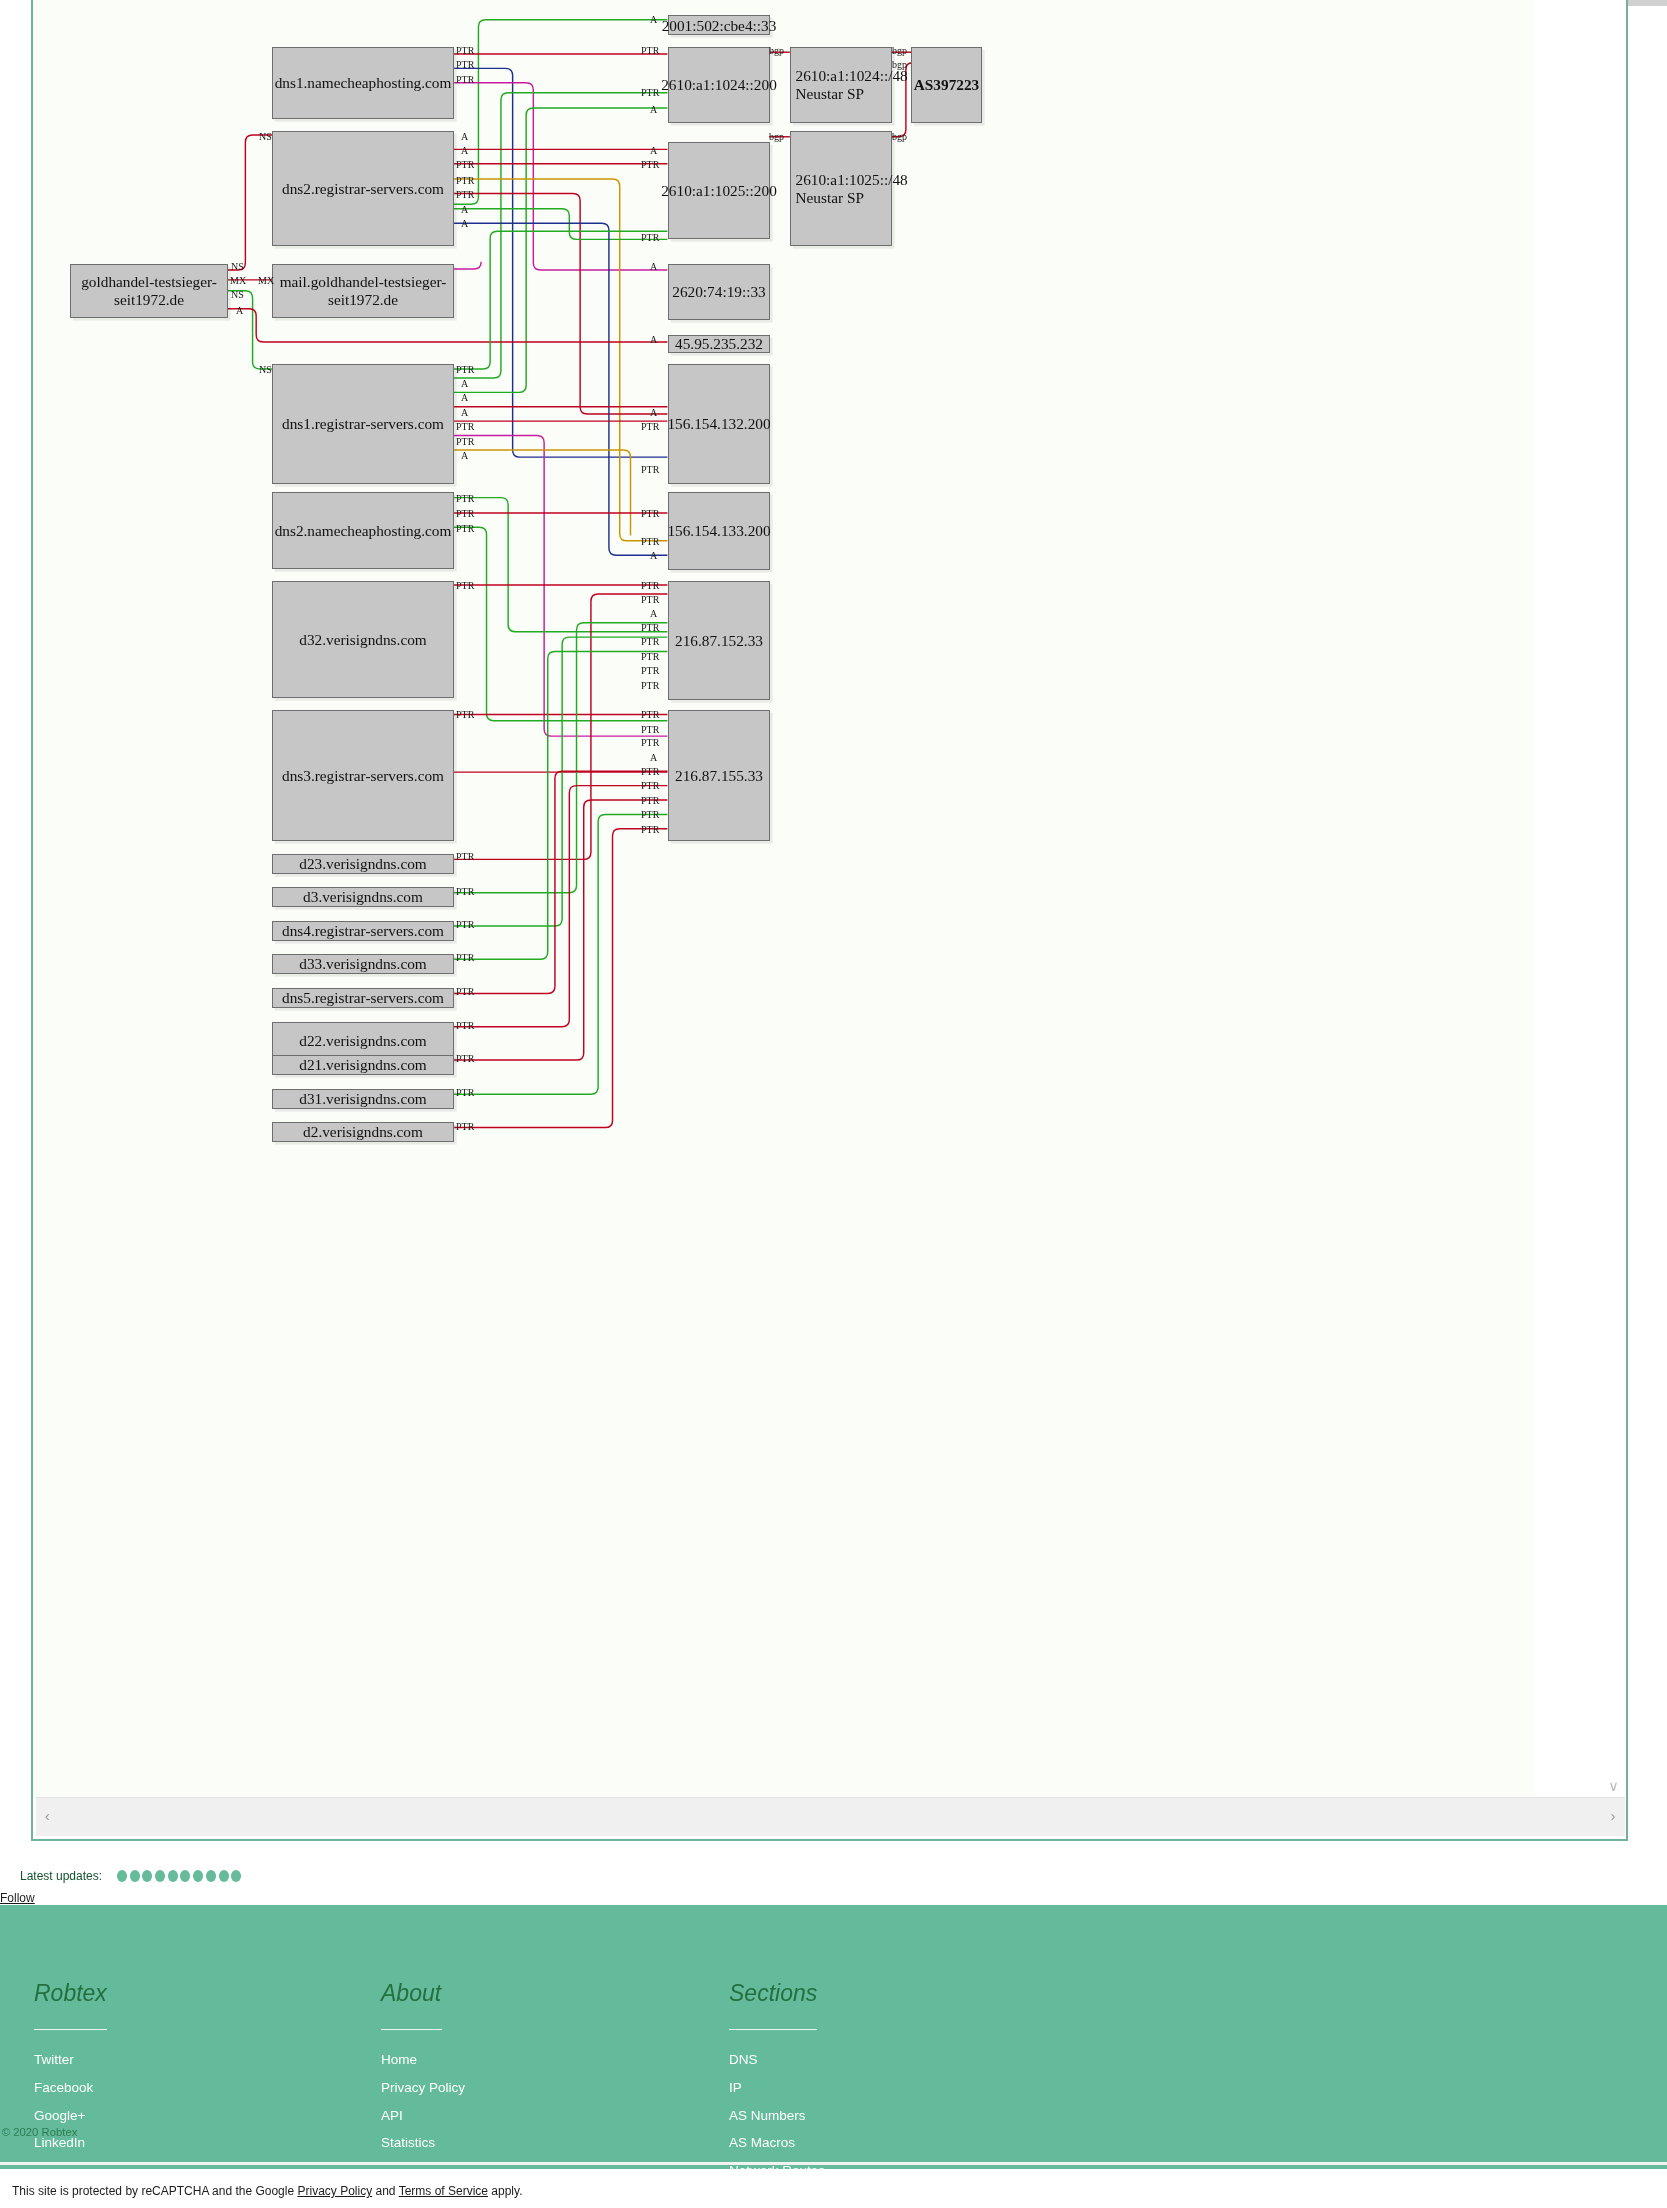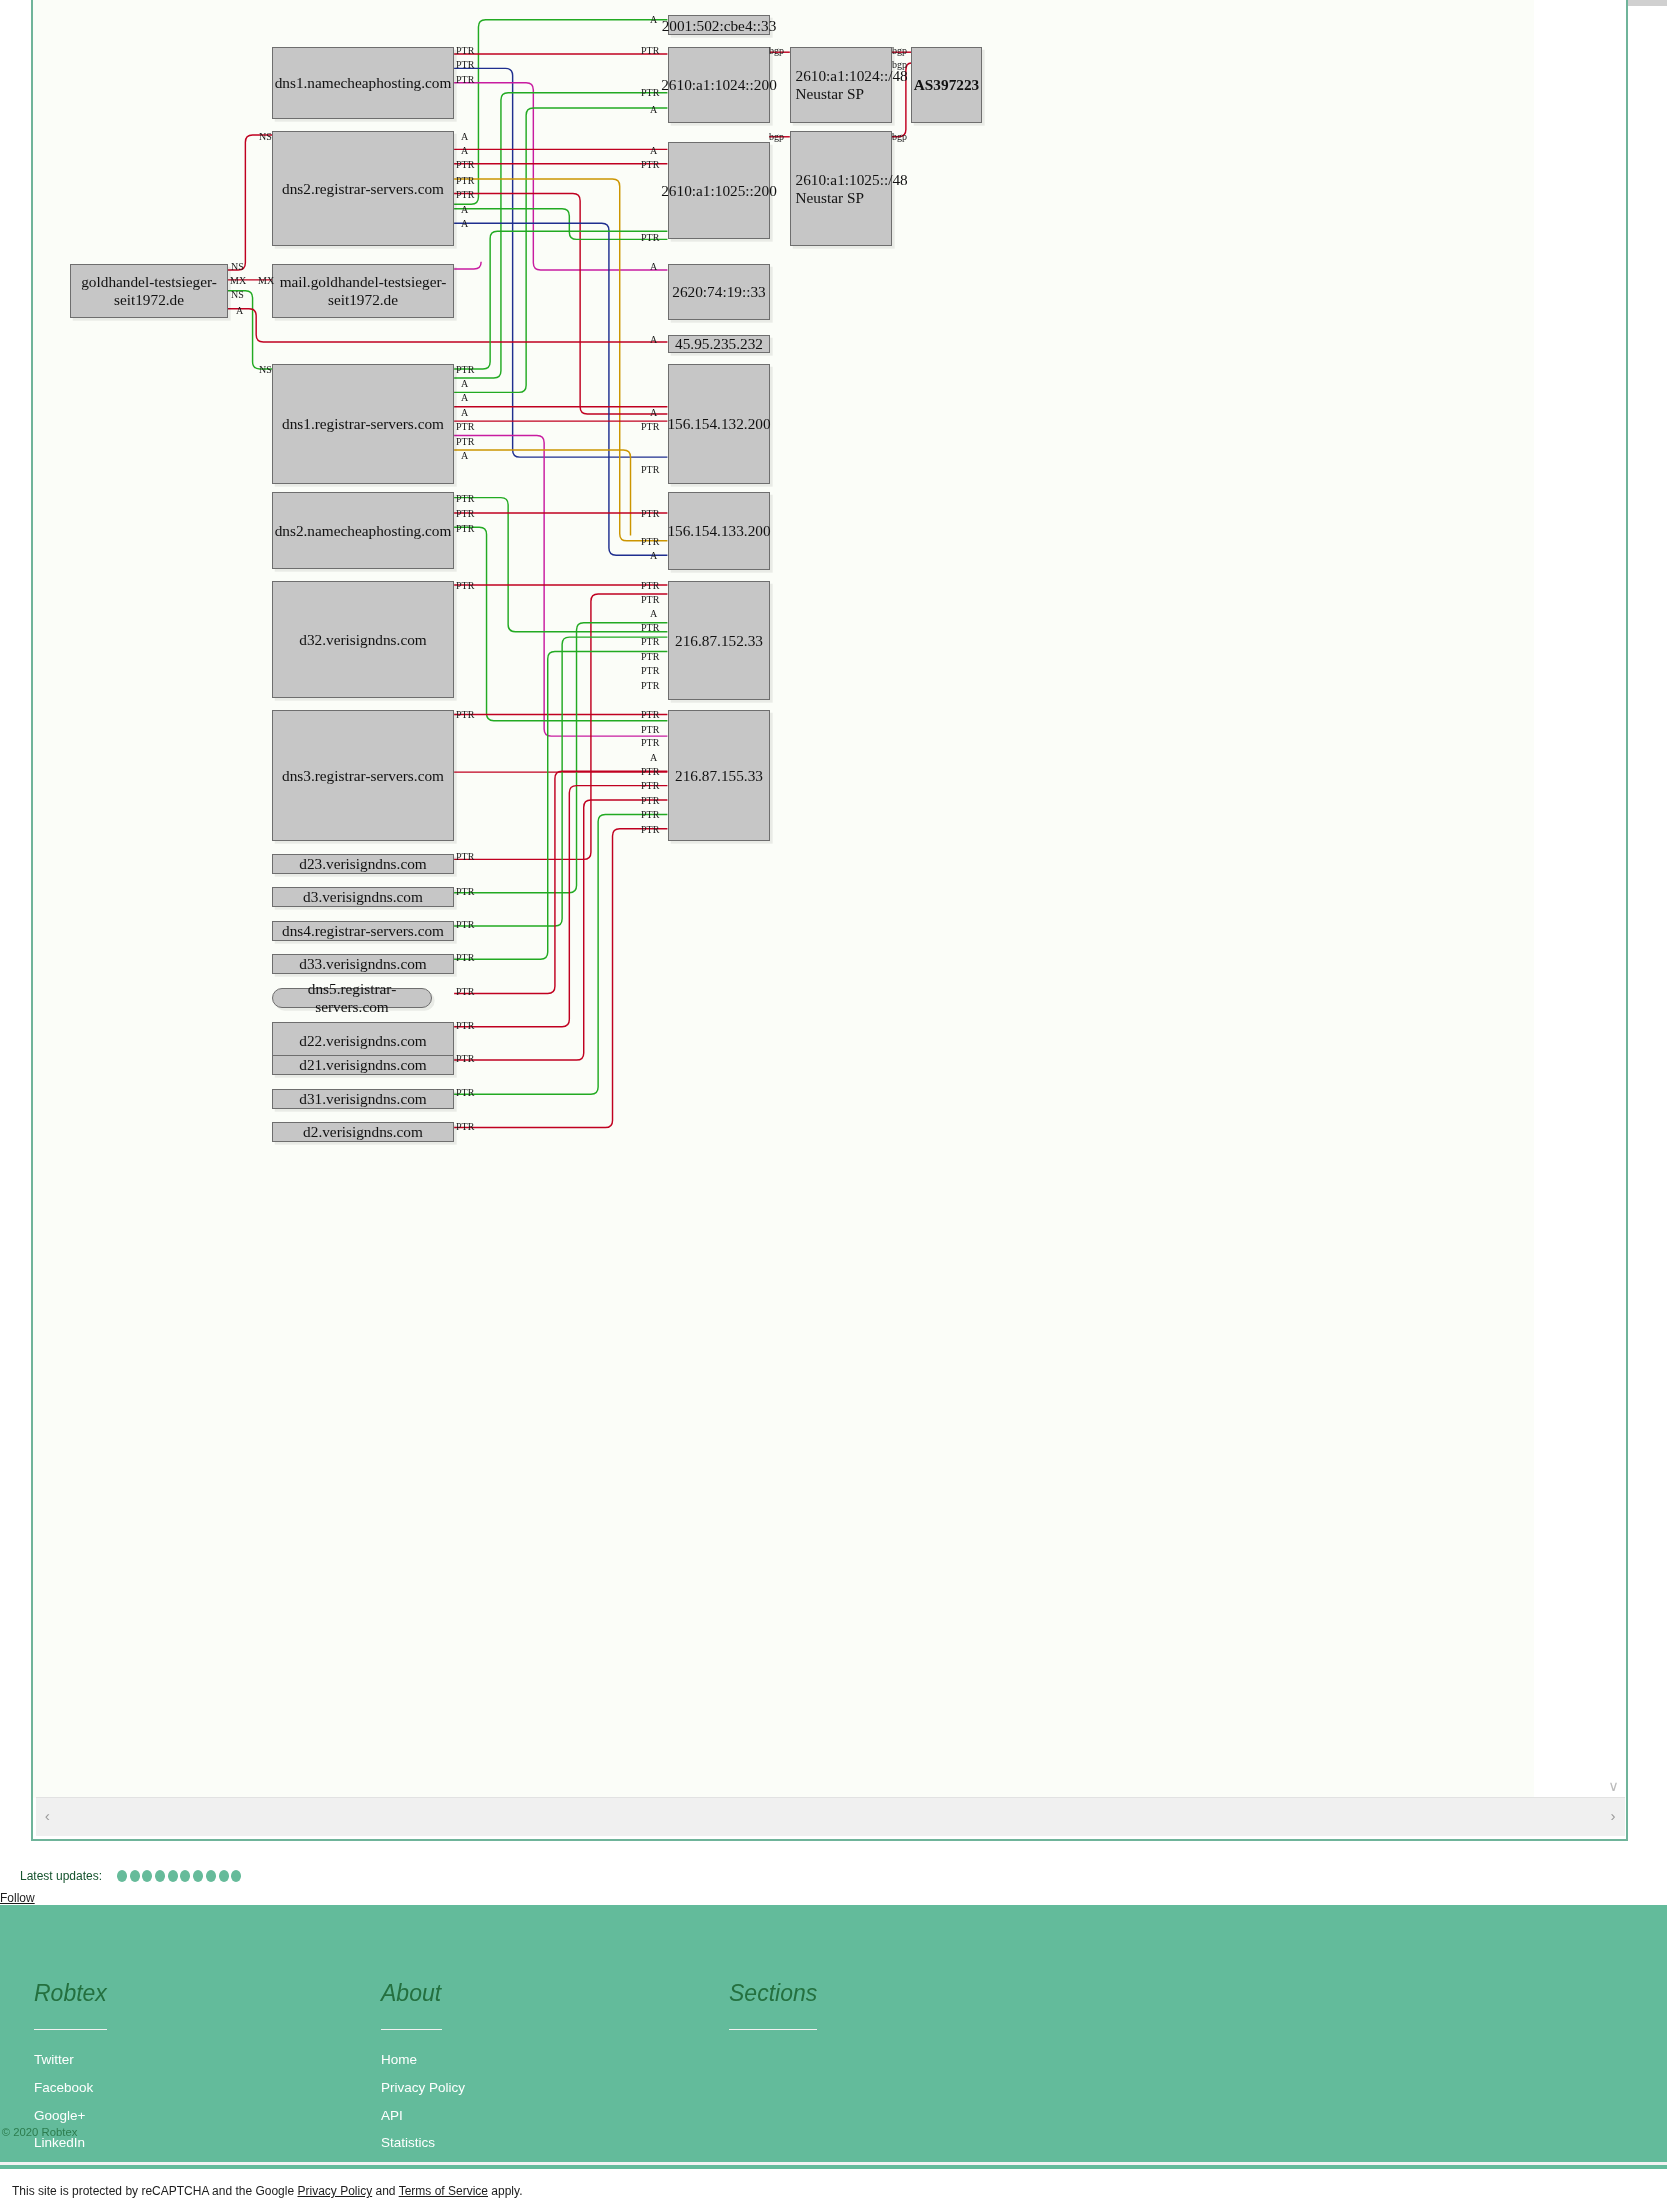--- a/index.html
+++ b/index.html
@@ -309,21 +309,21 @@
           <div class="node" style="left: 239px; top: 47px; width: 182px; height: 72px;">dns1.namecheaphosting.com</div>
           <div class="node" style="left: 239px; top: 131px; width: 182px; height: 115px;">dns2.registrar-servers.com</div>
           <div class="node" style="left: 239px; top: 364px; width: 182px; height: 120px;">dns1.registrar-servers.com</div>
           <div class="node" style="left: 239px; top: 492px; width: 182px; height: 77px;">dns2.namecheaphosting.com</div>
           <div class="node" style="left: 239px; top: 581px; width: 182px; height: 117px;">d32.verisigndns.com</div>
           <div class="node" style="left: 239px; top: 710px; width: 182px; height: 131px;">dns3.registrar-servers.com</div>
           <div class="node" style="left: 239px; top: 854px; width: 182px; height: 20px;">d23.verisigndns.com</div>
           <div class="node" style="left: 239px; top: 887px; width: 182px; height: 20px;">d3.verisigndns.com</div>
           <div class="node" style="left: 239px; top: 921px; width: 182px; height: 20px;">dns4.registrar-servers.com</div>
           <div class="node" style="left: 239px; top: 954px; width: 182px; height: 20px;">d33.verisigndns.com</div>
-          <div class="node" style="left: 239px; top: 988px; width: 160px; height: 20px; border-radius: 10px;">dns5.registrar-servers.com</div>
+          <div class="node" style="left: 239px; top: 988px; width: 182px; height: 20px;">dns5.registrar-servers.com</div>
           <div class="node" style="left: 239px; top: 1022px; width: 182px; height: 38px;">d22.verisigndns.com</div>
           <div class="node" style="left: 239px; top: 1055px; width: 182px; height: 20px;">d21.verisigndns.com</div>
           <div class="node" style="left: 239px; top: 1089px; width: 182px; height: 20px;">d31.verisigndns.com</div>
           <div class="node" style="left: 239px; top: 1122px; width: 182px; height: 20px;">d2.verisigndns.com</div>
           <div class="node" style="left: 635px; top: 15.3px; width: 102px; height: 20px;">2001:502:cbe4::33</div>
           <div class="node" style="left: 635px; top: 47px; width: 102px; height: 76px;">2610:a1:1024::200</div>
           <div class="node" style="left: 635px; top: 142px; width: 102px; height: 97px;">2610:a1:1025::200</div>
           <div class="node" style="left: 635px; top: 264px; width: 102px; height: 56px;">2620:74:19::33</div>
           <div class="node" style="left: 635px; top: 335px; width: 102px; height: 18px;">45.95.235.232</div>
           <div class="node" style="left: 635px; top: 364px; width: 102px; height: 120px;">156.154.132.200</div>
@@ -454,20 +454,28 @@
       <h3>About</h3>
       <ul id="fc1">
           <li><a href="#">Home</a></li>
           <li><a href="#">Privacy Policy</a></li>
           <li><a href="#">API</a></li>
           <li><a href="#">Statistics</a></li>
         </ul>
     </div>
     <div class="fcol c3">
       <h3>Sections</h3>
+      <ul id="fc2">
+          <li><a href="#">DNS</a></li>
+          <li><a href="#">IP</a></li>
+          <li><a href="#">AS Numbers</a></li>
+          <li><a href="#">AS Macros</a></li>
+          <li><a href="#">Network Routes</a></li>
+          <li><a href="#">Premium Reports</a></li>
+        </ul>
     </div>
     <div class="copyright">© 2020 Robtex</div>
     <div class="footer-rule"></div>
   </div>
 
   <div class="recaptcha">
     <span>This site is protected by reCAPTCHA and the Google </span><a href="#">Privacy Policy</a><span> and </span><a href="#">Terms of Service</a><span> apply.</span>
   </div>
 
 </div>

